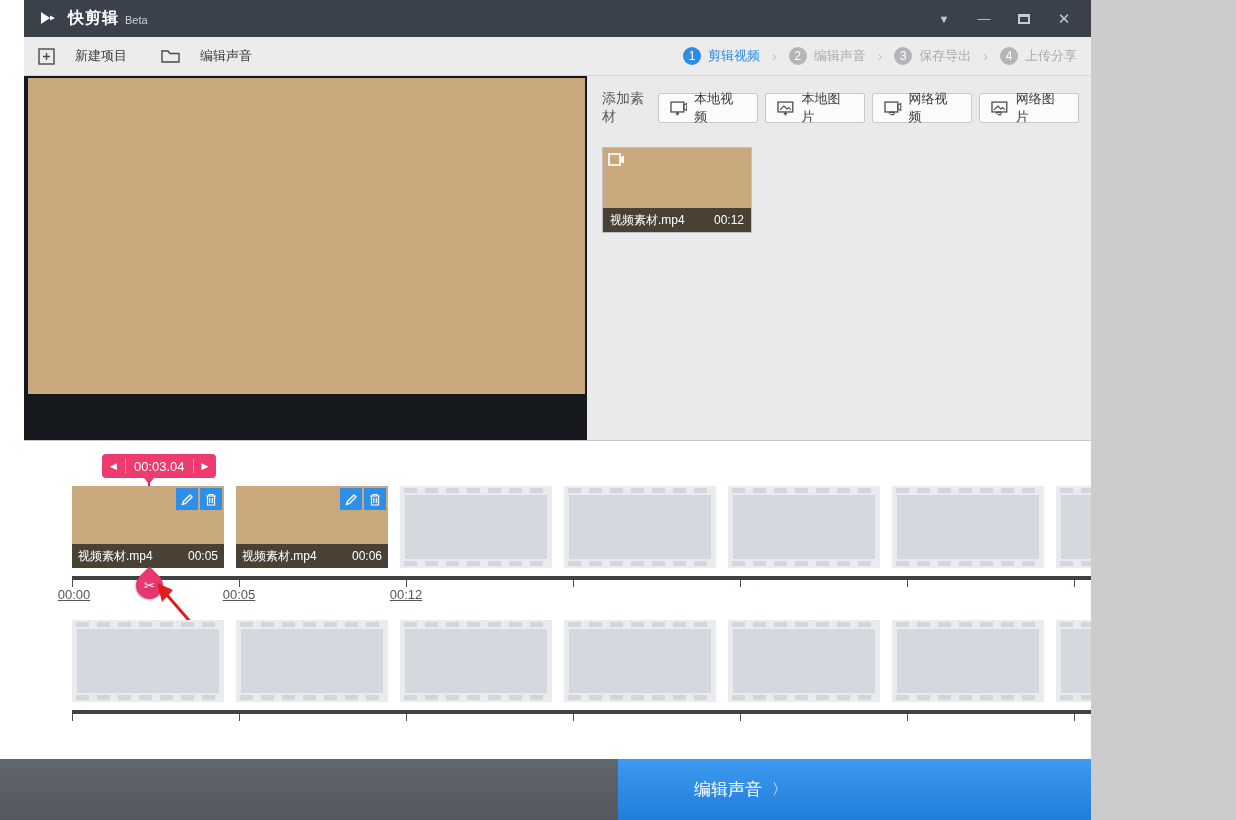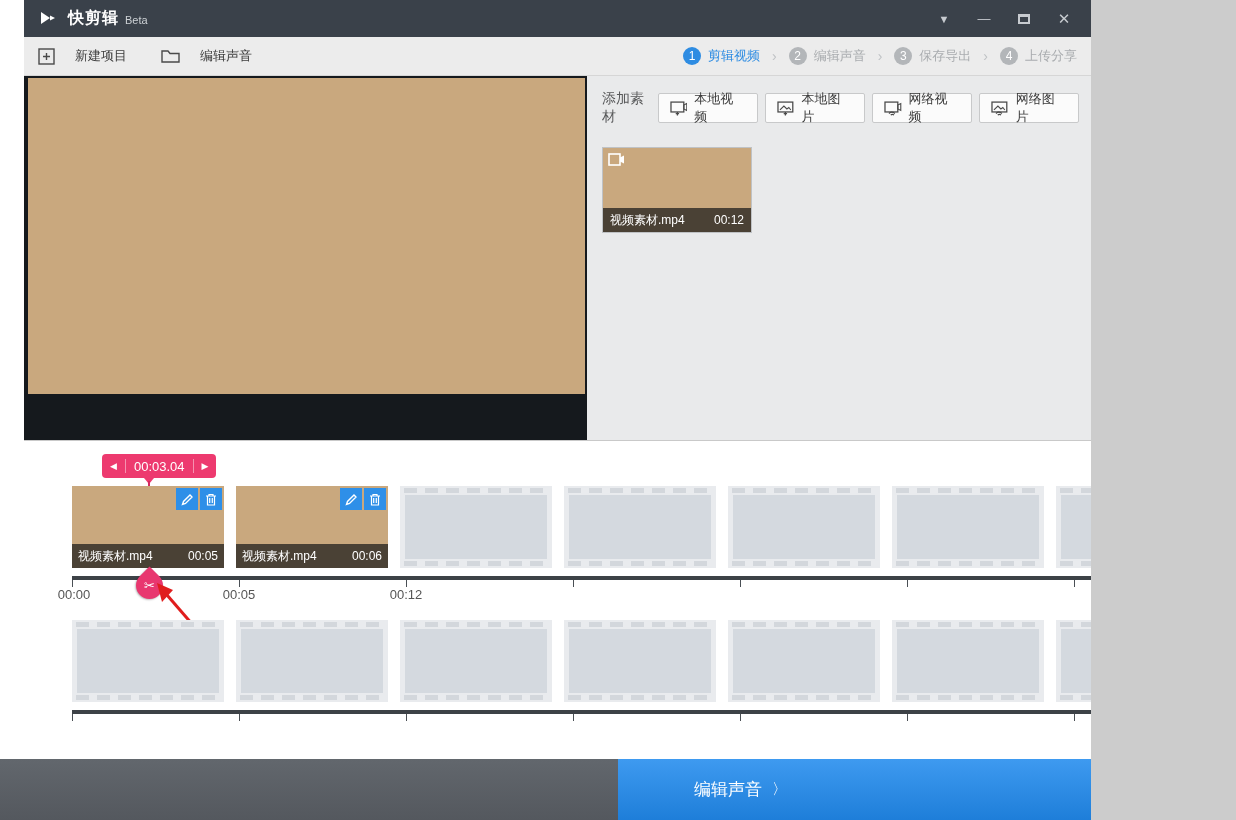--- a/index.html
+++ b/index.html
@@ -77,21 +77,21 @@
   .clip { width:152px; height:82px; flex:0 0 152px; position:relative; }
   .clip-caption { position:absolute; left:0; right:0; bottom:0; height:24px; background:rgba(25,25,25,0.72); color:#fff; font-size:12px; display:flex; align-items:center; padding:0 6px; }
   .clip-caption .dur { margin-left:auto; }
   .clip-tools { position:absolute; top:2px; right:2px; display:flex; gap:2px; }
   .tool-btn { width:22px; height:22px; background:#2e8fe8; display:flex; align-items:center; justify-content:center; }
 
   .ruler { position:absolute; left:48px; width:1156px; }
   .ruler-bar { height:4px; background:#3d4247; }
   .ruler1 { top:135px; } .ruler2 { top:269px; }
   .tick { position:absolute; top:4px; width:1px; height:7px; background:#4a4f54; }
-  .tick-label { position:absolute; top:11px; transform:translateX(-50%); font-size:13px; color:#555; }
+  .tick-label { position:absolute; top:11px; transform:translateX(-50%); font-size:13px; color:#555;text-decoration:underline; }
 
   .scissors-marker { position:absolute; left:112px; top:131px; width:27px; height:27px; background:#e8376f; border-radius:0 50% 50% 50%; transform:rotate(45deg); display:flex; align-items:center; justify-content:center; box-shadow:0 1px 2px rgba(0,0,0,0.3); }
   .scissors-marker span { transform:rotate(-45deg); color:#fff; font-size:13px; font-family:"DejaVu Sans", sans-serif; }
 
   .red-arrow-svg { position:absolute; left:125px; top:139px; pointer-events:none; }
 
   .annotation { position:absolute; left:170px; top:180px; font-family:"DejaVu Serif","Liberation Serif",serif; font-weight:bold; font-size:17px; line-height:27px; color:#dd00dd; white-space:nowrap; }
 
   
   .bottom-bar { position:absolute; left:0; bottom:0; width:1236px; height:61px; display:flex; }

